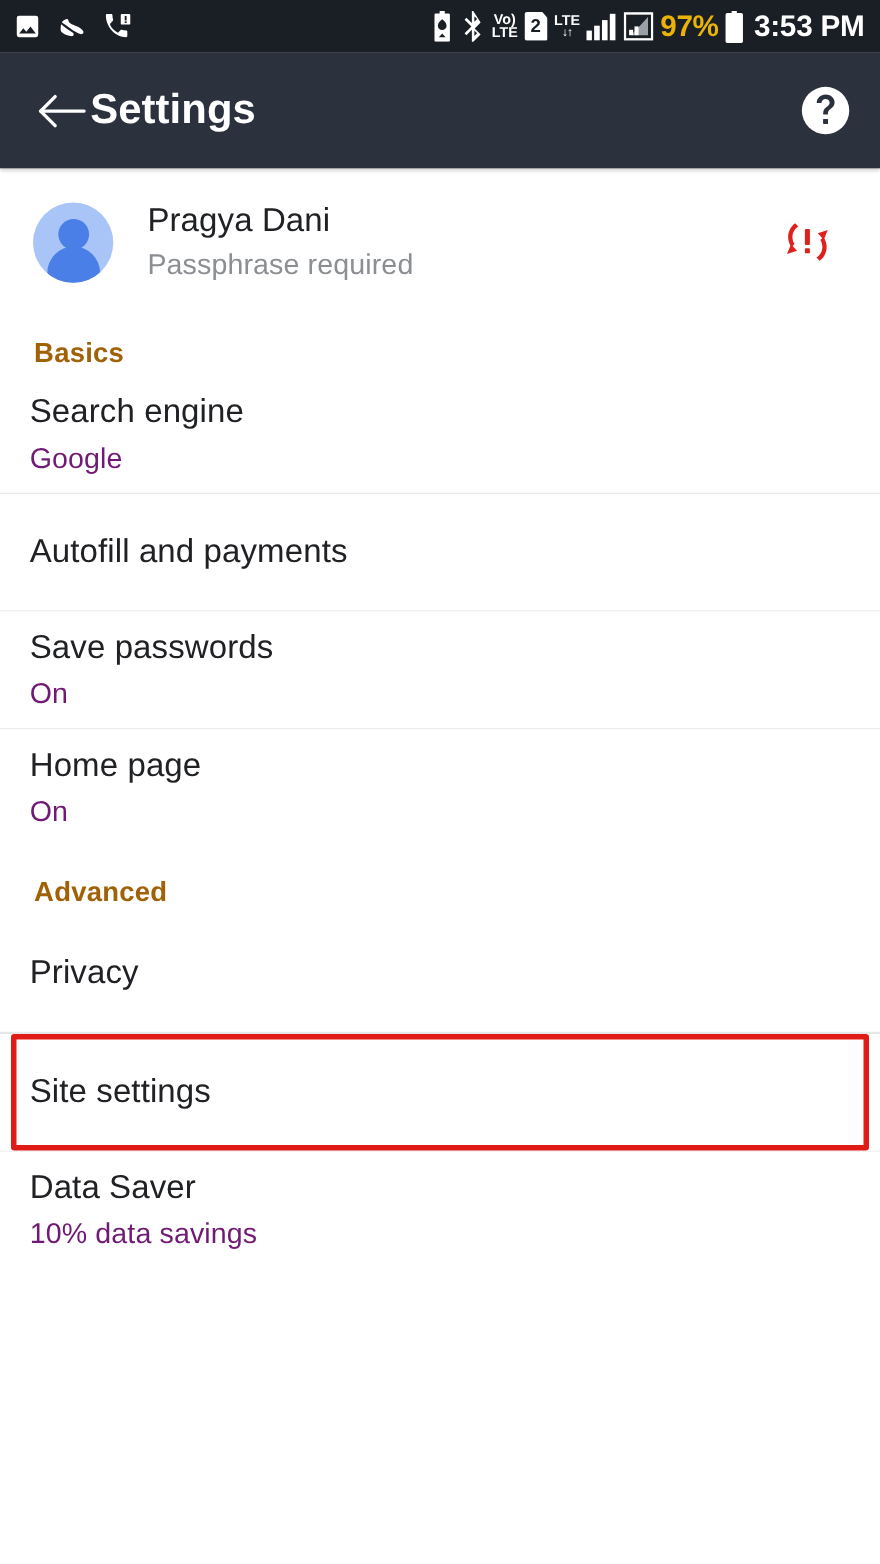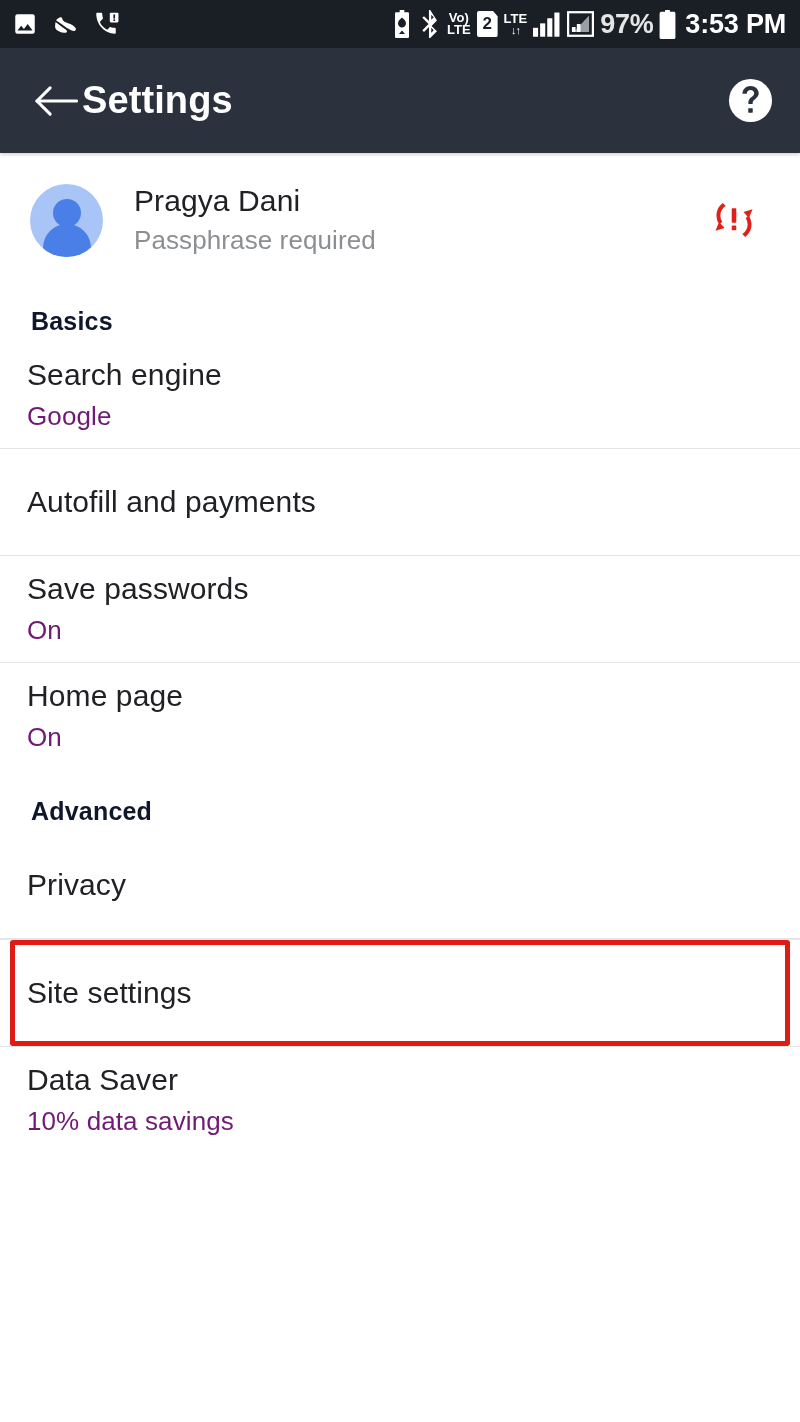--- a/index.html
+++ b/index.html
@@ -31,21 +31,21 @@
     color: #ffffff;
   }
   .status-left { display: flex; align-items: center; gap: 14px; }
   .status-right { display: flex; align-items: center; gap: 6px; }
   .sb-icon { display: flex; align-items: center; justify-content: center; }
   .sb-text {
     font-size: 27px;
     font-weight: 700;
     letter-spacing: -0.3px;
     line-height: 1;
-    color: #e5e5e5;
+    color: #eab308;
   }
   .sb-clock {
     font-size: 27px;
     font-weight: 700;
     letter-spacing: -0.2px;
     line-height: 1;
     color: #ffffff;
     margin-left: 3px;
   }
   .volte-stack {
@@ -176,21 +176,21 @@
     height: 48px;
     display: flex;
     align-items: center;
     justify-content: center;
     margin-right: 12px;
     cursor: pointer;
   }
 
   
   .section-header {
-    color: #0f172a;
+    color: #a16207;
     font-size: 25px;
     font-weight: 700;
     padding: 22px 30px 6px 31px;
     letter-spacing: 0.2px;
   }
   #advanced-header { padding-top: 28px; }
 
   
   .row {
     padding: 0 30px 0 27px;

